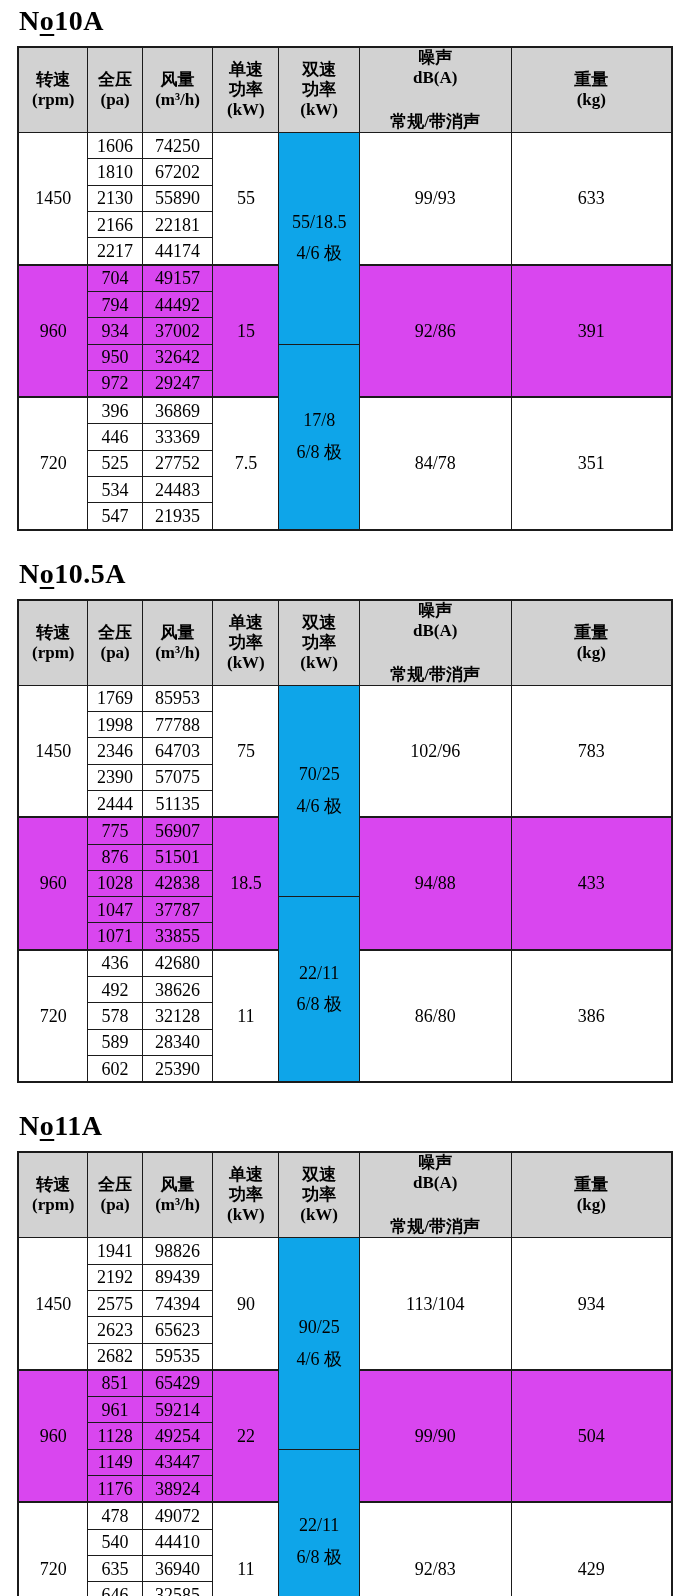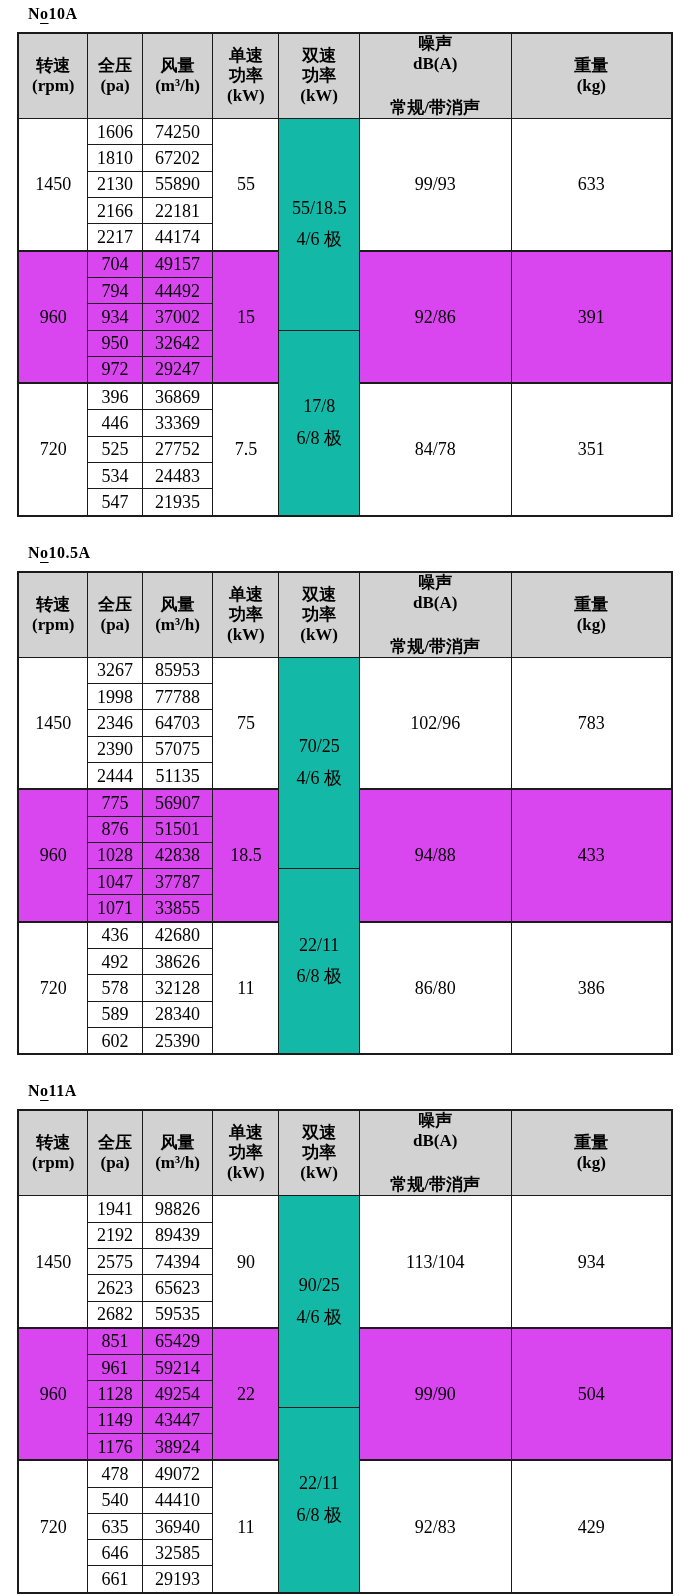--- a/index.html
+++ b/index.html
@@ -5,23 +5,23 @@
   html,body{margin:0;padding:0;background:#ffffff;}
   body{
     width:700px;
     color:#000000;
     font-family:"Liberation Serif","DejaVu Serif",serif;
     -webkit-font-smoothing:antialiased;
   }
   .sheet{padding:5px 27px 28px 17px;}
   .block + .block{margin-top:27px;}
   .model-title{
-    font-size:16px;
+    font-size:28px;
     font-weight:bold;
-    margin:0 0 9px 11px;
+    margin:0 0 9px 2px;
     letter-spacing:0.5px;
   }
   .model-title .ou{text-decoration:underline;text-underline-offset:4px;}
   table.spec-table{
     width:100%;
     border-collapse:collapse;
     table-layout:fixed;
     border:2.5px solid #1b1b1b;
     font-family:Liberation Serif, serif;
   }
@@ -47,21 +47,21 @@
   }
   .hline{line-height:1.18;}
   .hsp{margin-top:24px;}
   .spec-table tbody td{
     font-size:18px;
     height:25.3px;
     line-height:1;
     background:#ffffff;
   }
   .spec-table tbody td.band{background:#d946ef;}
-  .spec-table tbody td.dual{background:#14b8a6;}
+  .spec-table tbody td.dual{background:#0ea5e9;}
   .dual div{line-height:1.75;font-size:18px;}
   .sec-start td{border-top:2px solid #1b1b1b;}
 </style>
 </head>
 <body>
 
 <div class="sheet">
 
   <section class="block">
     <h2 class="model-title"><span>N</span><span class="ou">o</span><span>10A</span></h2>
@@ -238,21 +238,21 @@
             </th>
             <th>
               <div class="hline">重量</div>
               <div class="hline">(kg)</div>
             </th>
           </tr>
         </thead>
         <tbody>
           <tr>
             <td class="rpm" rowspan="5">1450</td>
-            <td class="num">3267</td>
+            <td class="num">1769</td>
             <td class="num">85953</td>
             <td class="pw" rowspan="5">75</td>
             <td class="dual" rowspan="8">
               <div>70/25</div>
               <div>4/6 极</div>
             </td>
             <td class="noise" rowspan="5">102/96</td>
             <td class="wt" rowspan="5">783</td>
           </tr>
           <tr>

